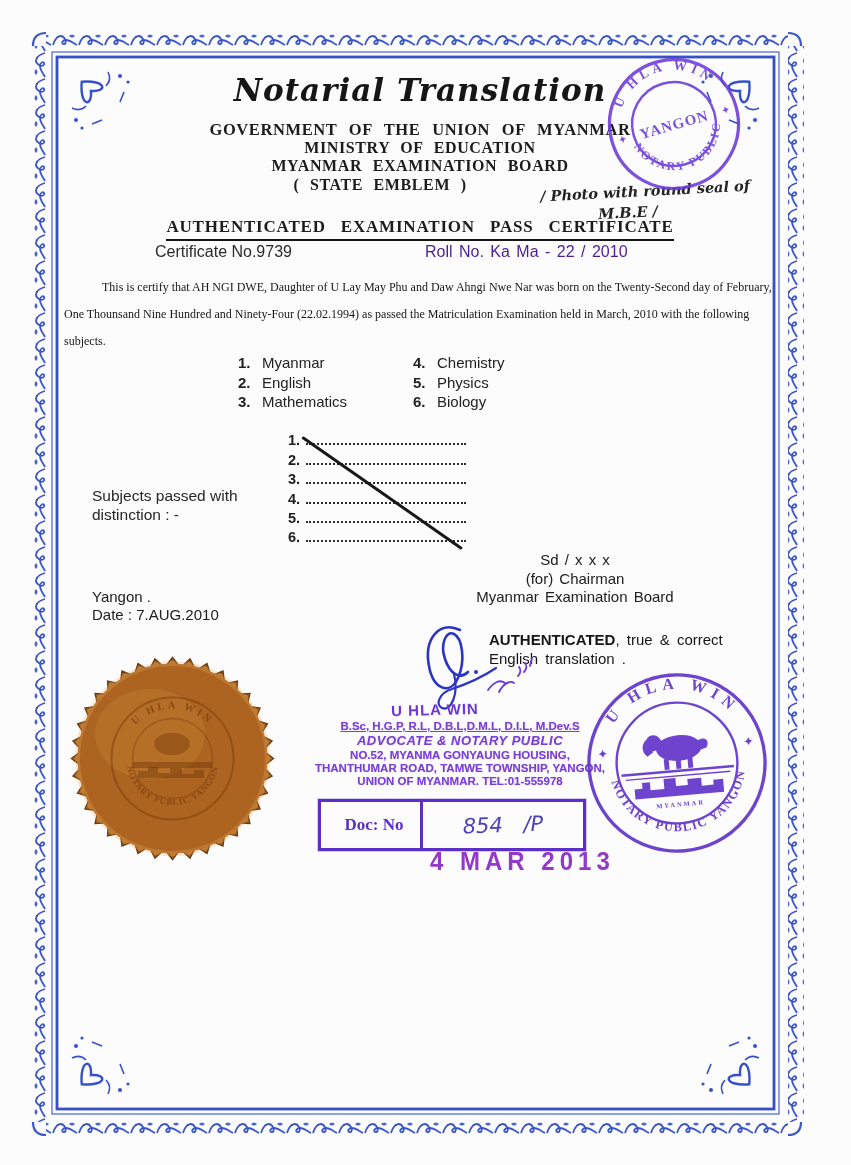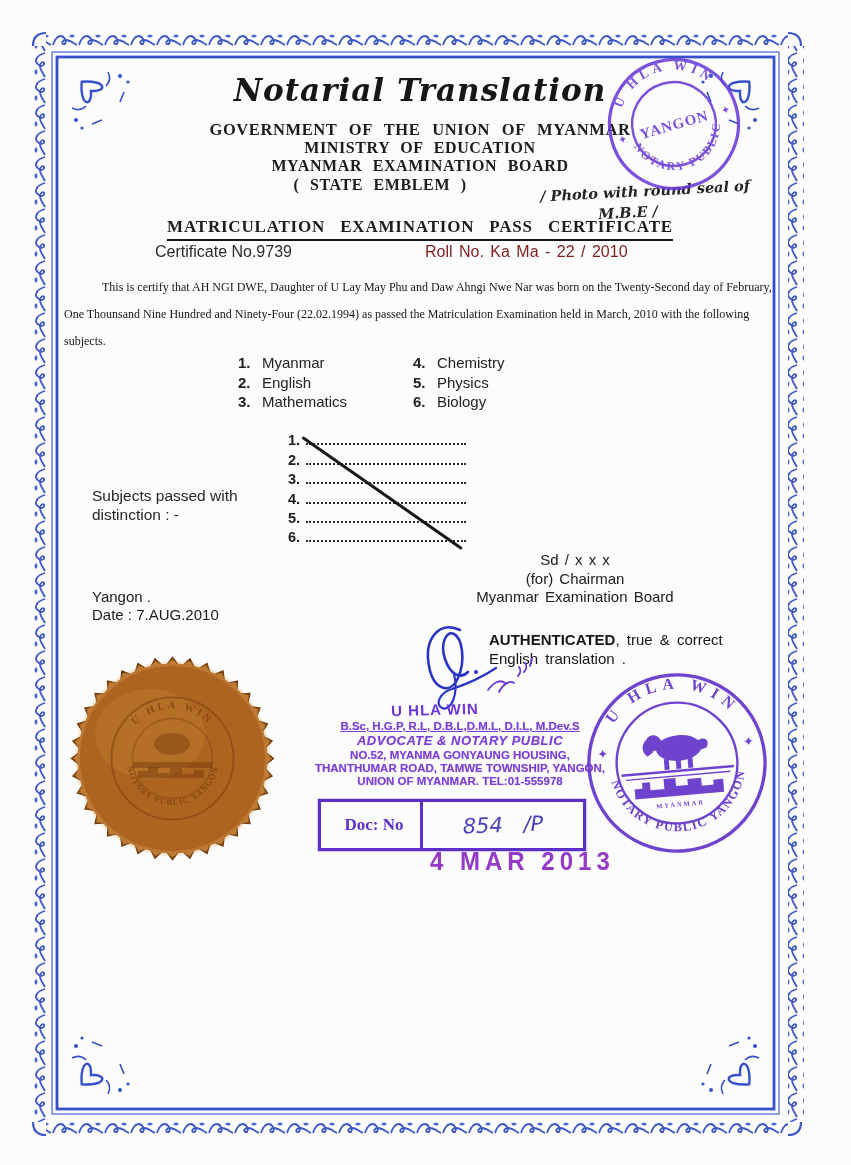--- a/index.html
+++ b/index.html
@@ -13,21 +13,21 @@
   .script-title{left:55px;top:72px;width:730px;font-size:31px;letter-spacing:1px;color:#161616;}
   .hdr1{left:55px;top:120px;width:730px;font-size:16.5px;letter-spacing:.6px;word-spacing:7px;}
   .hdr2{left:55px;top:139px;width:730px;font-size:16px;letter-spacing:.6px;word-spacing:6px;}
   .hdr3{left:55px;top:157px;width:730px;font-size:16px;letter-spacing:.6px;word-spacing:6px;}
   .hdr4{left:55px;top:176px;width:650px;font-size:16px;letter-spacing:.6px;word-spacing:6px;}
   .photo1{left:540px;top:181px;width:250px;font-size:14.5px;transform:rotate(-3deg);color:#242424;}
   .photo2{left:598px;top:201px;width:160px;font-size:14.5px;transform:rotate(-3deg);color:#242424;}
   .doc-title{left:55px;top:217px;width:730px;font-size:17px;letter-spacing:.8px;word-spacing:10px;}
   .doc-title span{display:inline-block;border-bottom:2.5px solid #151515;padding-bottom:2px;}
   .certno{left:155px;top:243px;font-size:16px;color:#2a2a2a;}
-  .rollno{left:425px;top:243px;font-size:16px;color:#7f1d1d;word-spacing:2px;}
+  .rollno{left:425px;top:243px;font-size:16px;color:#4c1d95;word-spacing:2px;}
   .body-par{left:64px;top:274px;width:723px;font-family:"Liberation Serif",serif;
             font-size:12px;line-height:27px;text-indent:38px;color:#161616;}
   .subjects{left:238px;top:354px;width:360px;display:grid;grid-template-columns:175px 175px;
             grid-auto-rows:19.5px;font-size:15px;color:#222;}
   .subj{display:flex;}
   .subj .n{width:24px;font-weight:600;}
   .dist-label{left:92px;top:466px;width:190px;font-size:15.5px;font-weight:500;line-height:19px;color:#262626;margin-top:20px;}
   .drows{left:288px;top:429px;width:178px;}
   .drow{display:flex;align-items:flex-end;height:19.4px;}
   .drow .dnum{font-size:14.5px;font-weight:600;width:18px;color:#1d1d1d;}
@@ -107,21 +107,21 @@
 
   <div class="abs script script-title ctr">Notarial Translation</div>
   <div class="abs serifB hdr1 ctr">GOVERNMENT OF THE UNION OF MYANMAR</div>
   <div class="abs serifB hdr2 ctr">MINISTRY OF EDUCATION</div>
   <div class="abs serifB hdr3 ctr">MYANMAR EXAMINATION BOARD</div>
   <div class="abs serifB hdr4 ctr">( STATE EMBLEM )</div>
   <div class="abs script photo1">/ Photo with round seal of</div>
   <div class="abs script photo2">M.B.E /</div>
 
   <div class="abs serifB doc-title ctr">
-    <span>MATRICULATION EXAMINATION PASS CERTIFICATE</span>
+    <span>AUTHENTICATED EXAMINATION PASS CERTIFICATE</span>
   </div>
   <div class="abs certno">Certificate No.9739</div>
   <div class="abs rollno">Roll No. Ka Ma - 22 / 2010</div>
 
   <div class="abs body-par">This is certify that AH NGI DWE, Daughter of U Lay May Phu and Daw Ahngi Nwe Nar was born on the Twenty-Second day of February, One Thounsand Nine Hundred and Ninety-Four (22.02.1994) as passed the Matriculation Examination held in March, 2010 with the following subjects.</div>
 
   <div class="abs subjects">
     <div class="subj">
       <span class="n">1.</span>
       <span>Myanmar</span>

